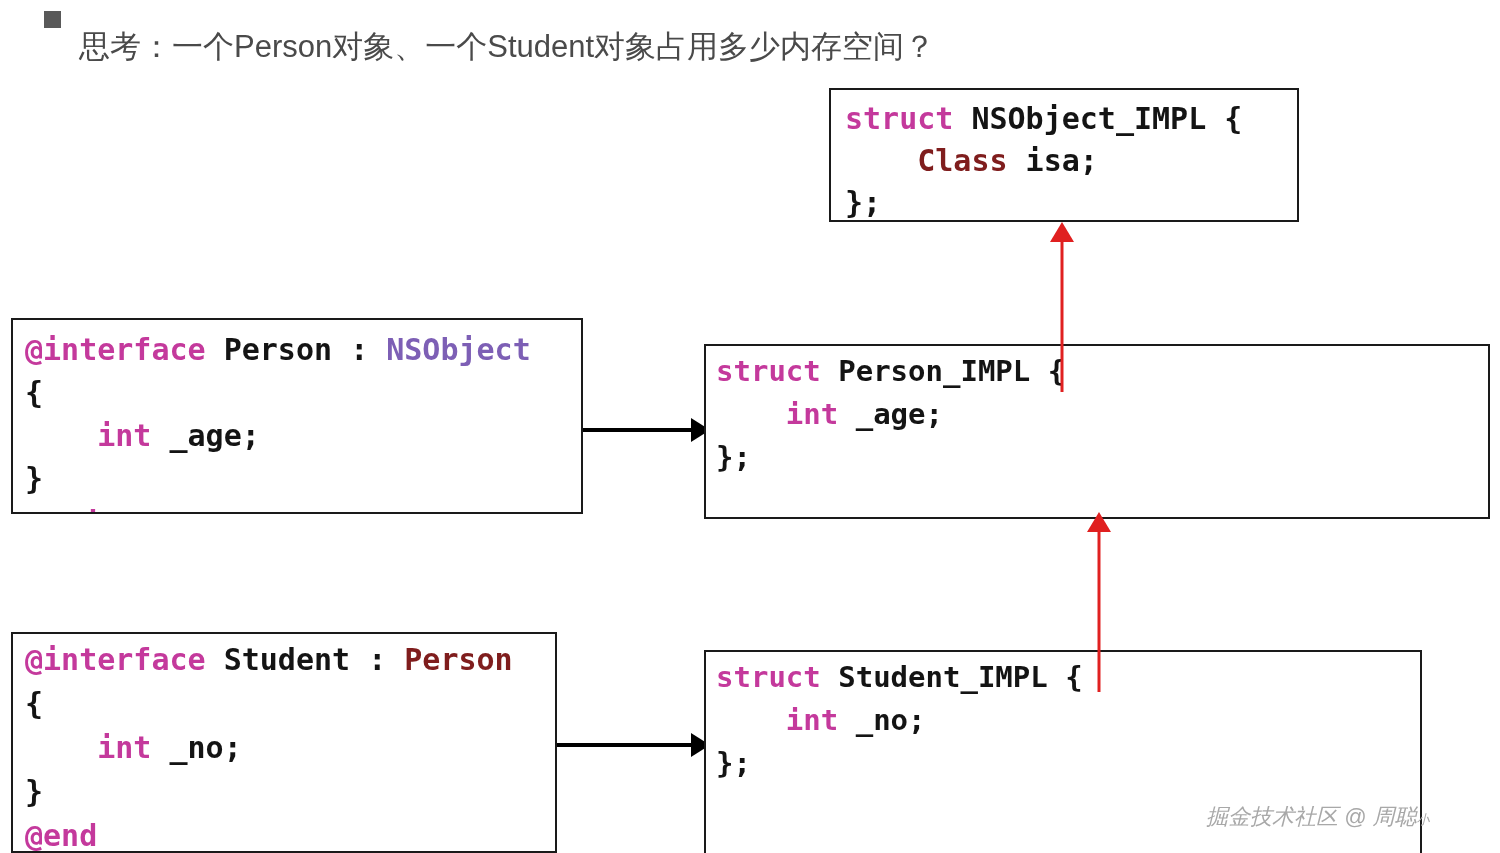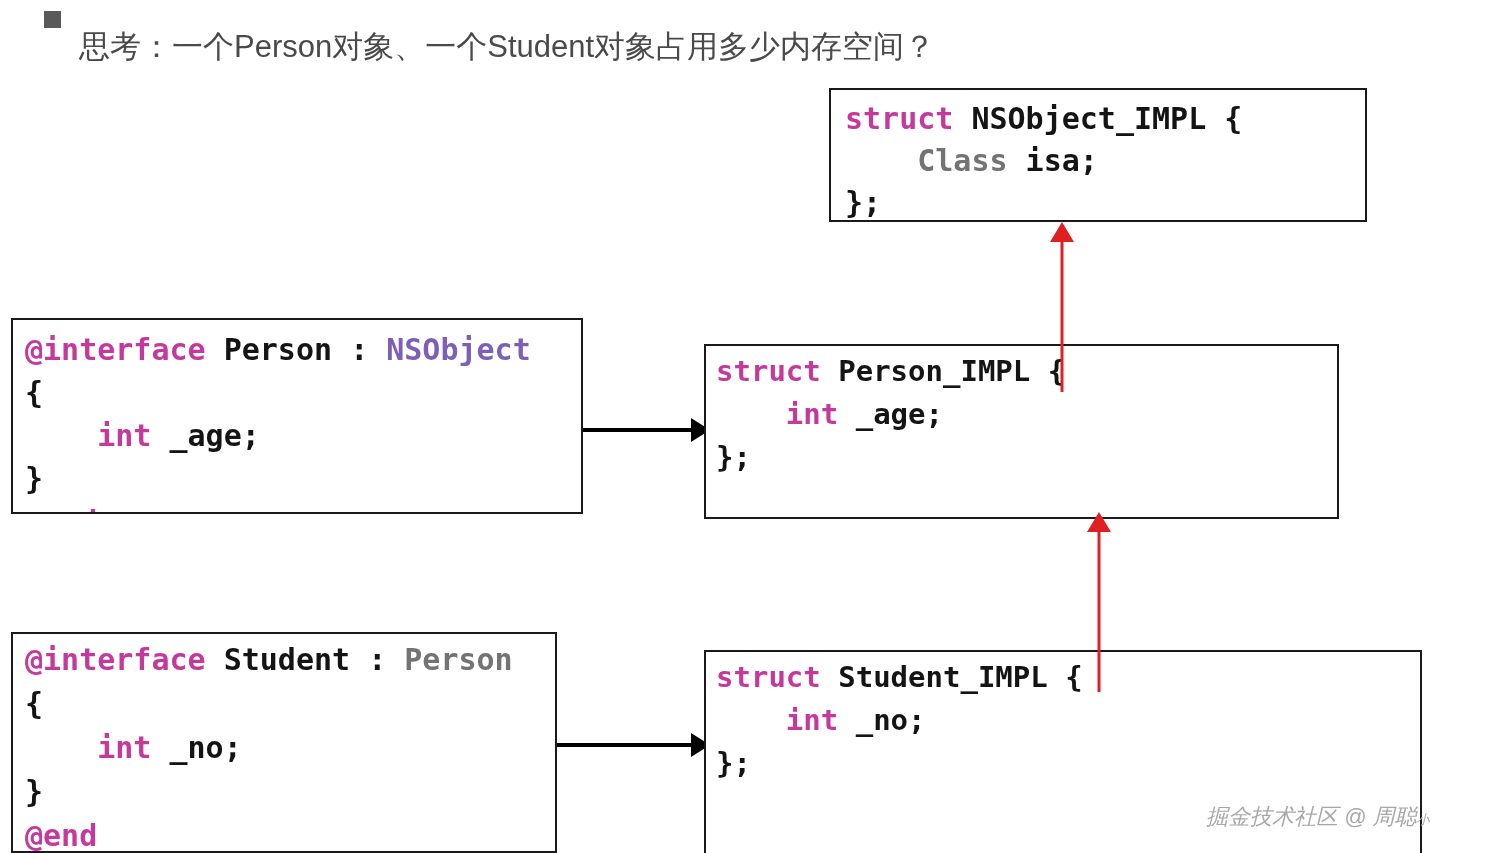--- a/index.html
+++ b/index.html
@@ -57,35 +57,35 @@
   }
   .codeline {
     white-space: pre;
     font-family: "DejaVu Sans Mono", "Liberation Mono", monospace;
   }
 
   
   .t-kw    { color: #c4399c; }  
   .t-plain { color: #141414; }  
   .t-violet{ color: #7d5fb5; }  
-  .t-teal  { color: #737373; }  
+  .t-teal  { color: #7f1d1d; }  
 
   
   #box-nsobject-impl {
-    left: 829px; top: 88px; width: 538px; height: 134px;
+    left: 829px; top: 88px; width: 470px; height: 134px;
     padding: 8px 0 0 14px;
     font-size: 30px; line-height: 42px;
   }
   #box-person-interface {
     left: 11px; top: 318px; width: 572px; height: 196px;
     padding: 8px 0 0 12px;
     font-size: 30px; line-height: 43px;
   }
   #box-person-impl {
-    left: 704px; top: 344px; width: 635px; height: 175px;
+    left: 704px; top: 344px; width: 786px; height: 175px;
     padding: 4px 0 0 10px;
     font-size: 29px; line-height: 43px;
   }
   #box-student-interface {
     left: 11px; top: 632px; width: 546px; height: 221px;
     padding: 4px 0 0 12px;
     font-size: 30px; line-height: 44px;
   }
   #box-student-impl {
     left: 704px; top: 650px; width: 718px; height: 213px;

